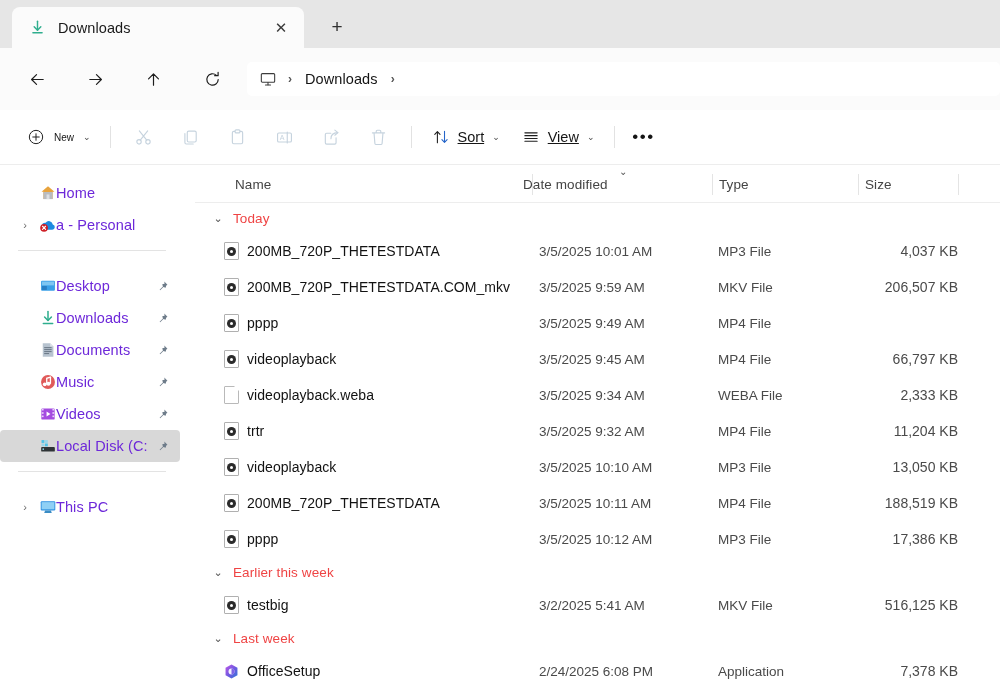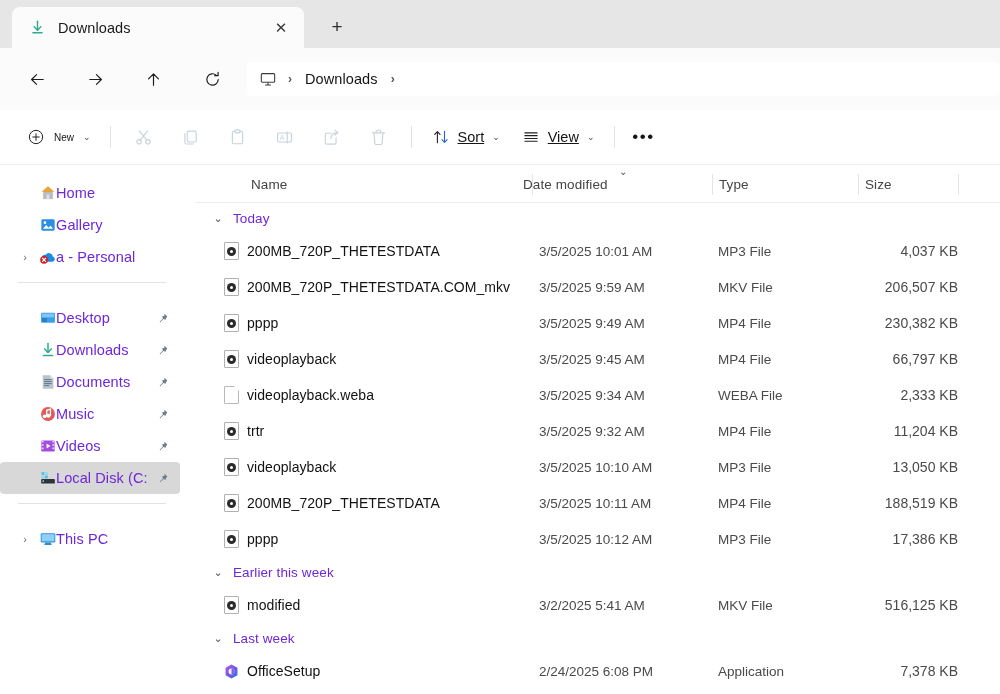--- a/index.html
+++ b/index.html
@@ -222,21 +222,21 @@
     height: 30px;
     display: flex; align-items: center;
     padding-left: 16px;
   }
   .group-chev {
     width: 14px; font-size: 11px; color: #555;
     display: flex; align-items: center; justify-content: center;
   }
   .group-lbl {
     margin-left: 8px;
-    font-size: 13.5px; color: #6d28d9; letter-spacing: .1px;
+    font-size: 13.5px; color: #ef4444; letter-spacing: .1px;
   }
 
   .row {
     position: relative;
     height: 36px;
     display: flex; align-items: center;
   }
   .r-icon {
     position: absolute; left: 27px;
     width: 18px; height: 18px;
@@ -442,30 +442,20 @@
           <span class="side-ico">
             <svg width="18" height="18" viewBox="0 0 20 20">
               <path d="M10 2.6L2.8 8.5h2.1v8.3h10.2V8.5h2.1z" fill="#e8a33d"></path>
               <path d="M4.9 8.9h10.2v7.9H4.9z" fill="#b9bcc0"></path>
               <path d="M8.4 11.6h3.2v5.2H8.4z" fill="#dcdfe3"></path>
             </svg>
           </span>
           <span class="side-lbl">Home</span>
         </div>
         <div class="side-item">
-          <span class="side-ico">
-            <svg width="18" height="18" viewBox="0 0 20 20">
-              <rect x="2.6" y="3.6" width="14.8" height="12.8" rx="1.6" fill="#2d8fe0"></rect>
-              <path d="M4.4 14.3l3.6-4.2 2.6 2.9 2.2-2.5 2.8 3.8z" fill="#ffffff"></path>
-              <circle cx="6.6" cy="7.4" r="1.5" fill="#ffffff"></circle>
-            </svg>
-          </span>
-          <span class="side-lbl">Gallery</span>
-        </div>
-        <div class="side-item">
           <span class="side-chev">›</span>
           <span class="side-ico">
             <svg width="18" height="18" viewBox="0 0 20 20">
               <path d="M6.6 15.3h8.2a3 3 0 0 0 .5-5.9 4.3 4.3 0 0 0-7.9-1.8 3.4 3.4 0 0 0-.8 7.7z" fill="#1d8ae0"></path>
               <circle cx="5.6" cy="13.1" r="4.3" fill="#cf2027"></circle>
               <path d="M3.9 11.4l3.4 3.4M7.3 11.4l-3.4 3.4" stroke="#ffffff" stroke-width="1.3" stroke-linecap="round"></path>
             </svg>
           </span>
           <span class="side-lbl">a - Personal</span>
         </div>
@@ -590,21 +580,21 @@
           <span class="side-lbl">This PC</span>
         </div>
       </div>
   </div>
   <div class="side-scroll-track" style="top:165px">
     <div class="side-scroll"></div>
   </div>
 
   <div class="content">
     <div class="col-headers">
-      <div class="col-h" style="left:56px">Name</div>
+      <div class="col-h" style="left:40px">Name</div>
       <div class="col-div" style="left:337px"></div>
       <div class="sort-indicator" style="left:424px">⌄</div>
       <div class="col-h" style="left:328px">Date modified</div>
       <div class="col-div" style="left:517px"></div>
       <div class="col-h" style="left:524px">Type</div>
       <div class="col-div" style="left:663px"></div>
       <div class="col-h" style="left:670px">Size</div>
       <div class="col-div" style="left:763px"></div>
     </div>
     <div id="file-groups">
@@ -636,21 +626,20 @@
         </div>
         <div class="row">
           <span class="r-icon">
             <span class="ficon-media">
               <span class="disc"></span>
             </span>
           </span>
           <span class="r-name">pppp</span>
           <span class="r-date">3/5/2025 9:49 AM</span>
           <span class="r-type">MP4 File</span>
-          <span class="r-size">230,382 KB</span>
         </div>
         <div class="row">
           <span class="r-icon">
             <span class="ficon-media">
               <span class="disc"></span>
             </span>
           </span>
           <span class="r-name">videoplayback</span>
           <span class="r-date">3/5/2025 9:45 AM</span>
           <span class="r-type">MP4 File</span>
@@ -712,21 +701,21 @@
         <div class="group-hdr">
           <span class="group-chev">⌄</span>
           <span class="group-lbl">Earlier this week</span>
         </div>
         <div class="row">
           <span class="r-icon">
             <span class="ficon-media">
               <span class="disc"></span>
             </span>
           </span>
-          <span class="r-name">modified</span>
+          <span class="r-name">testbig</span>
           <span class="r-date">3/2/2025 5:41 AM</span>
           <span class="r-type">MKV File</span>
           <span class="r-size">516,125 KB</span>
         </div>
         <div class="group-hdr">
           <span class="group-chev">⌄</span>
           <span class="group-lbl">Last week</span>
         </div>
         <div class="row">
           <span class="r-icon">

